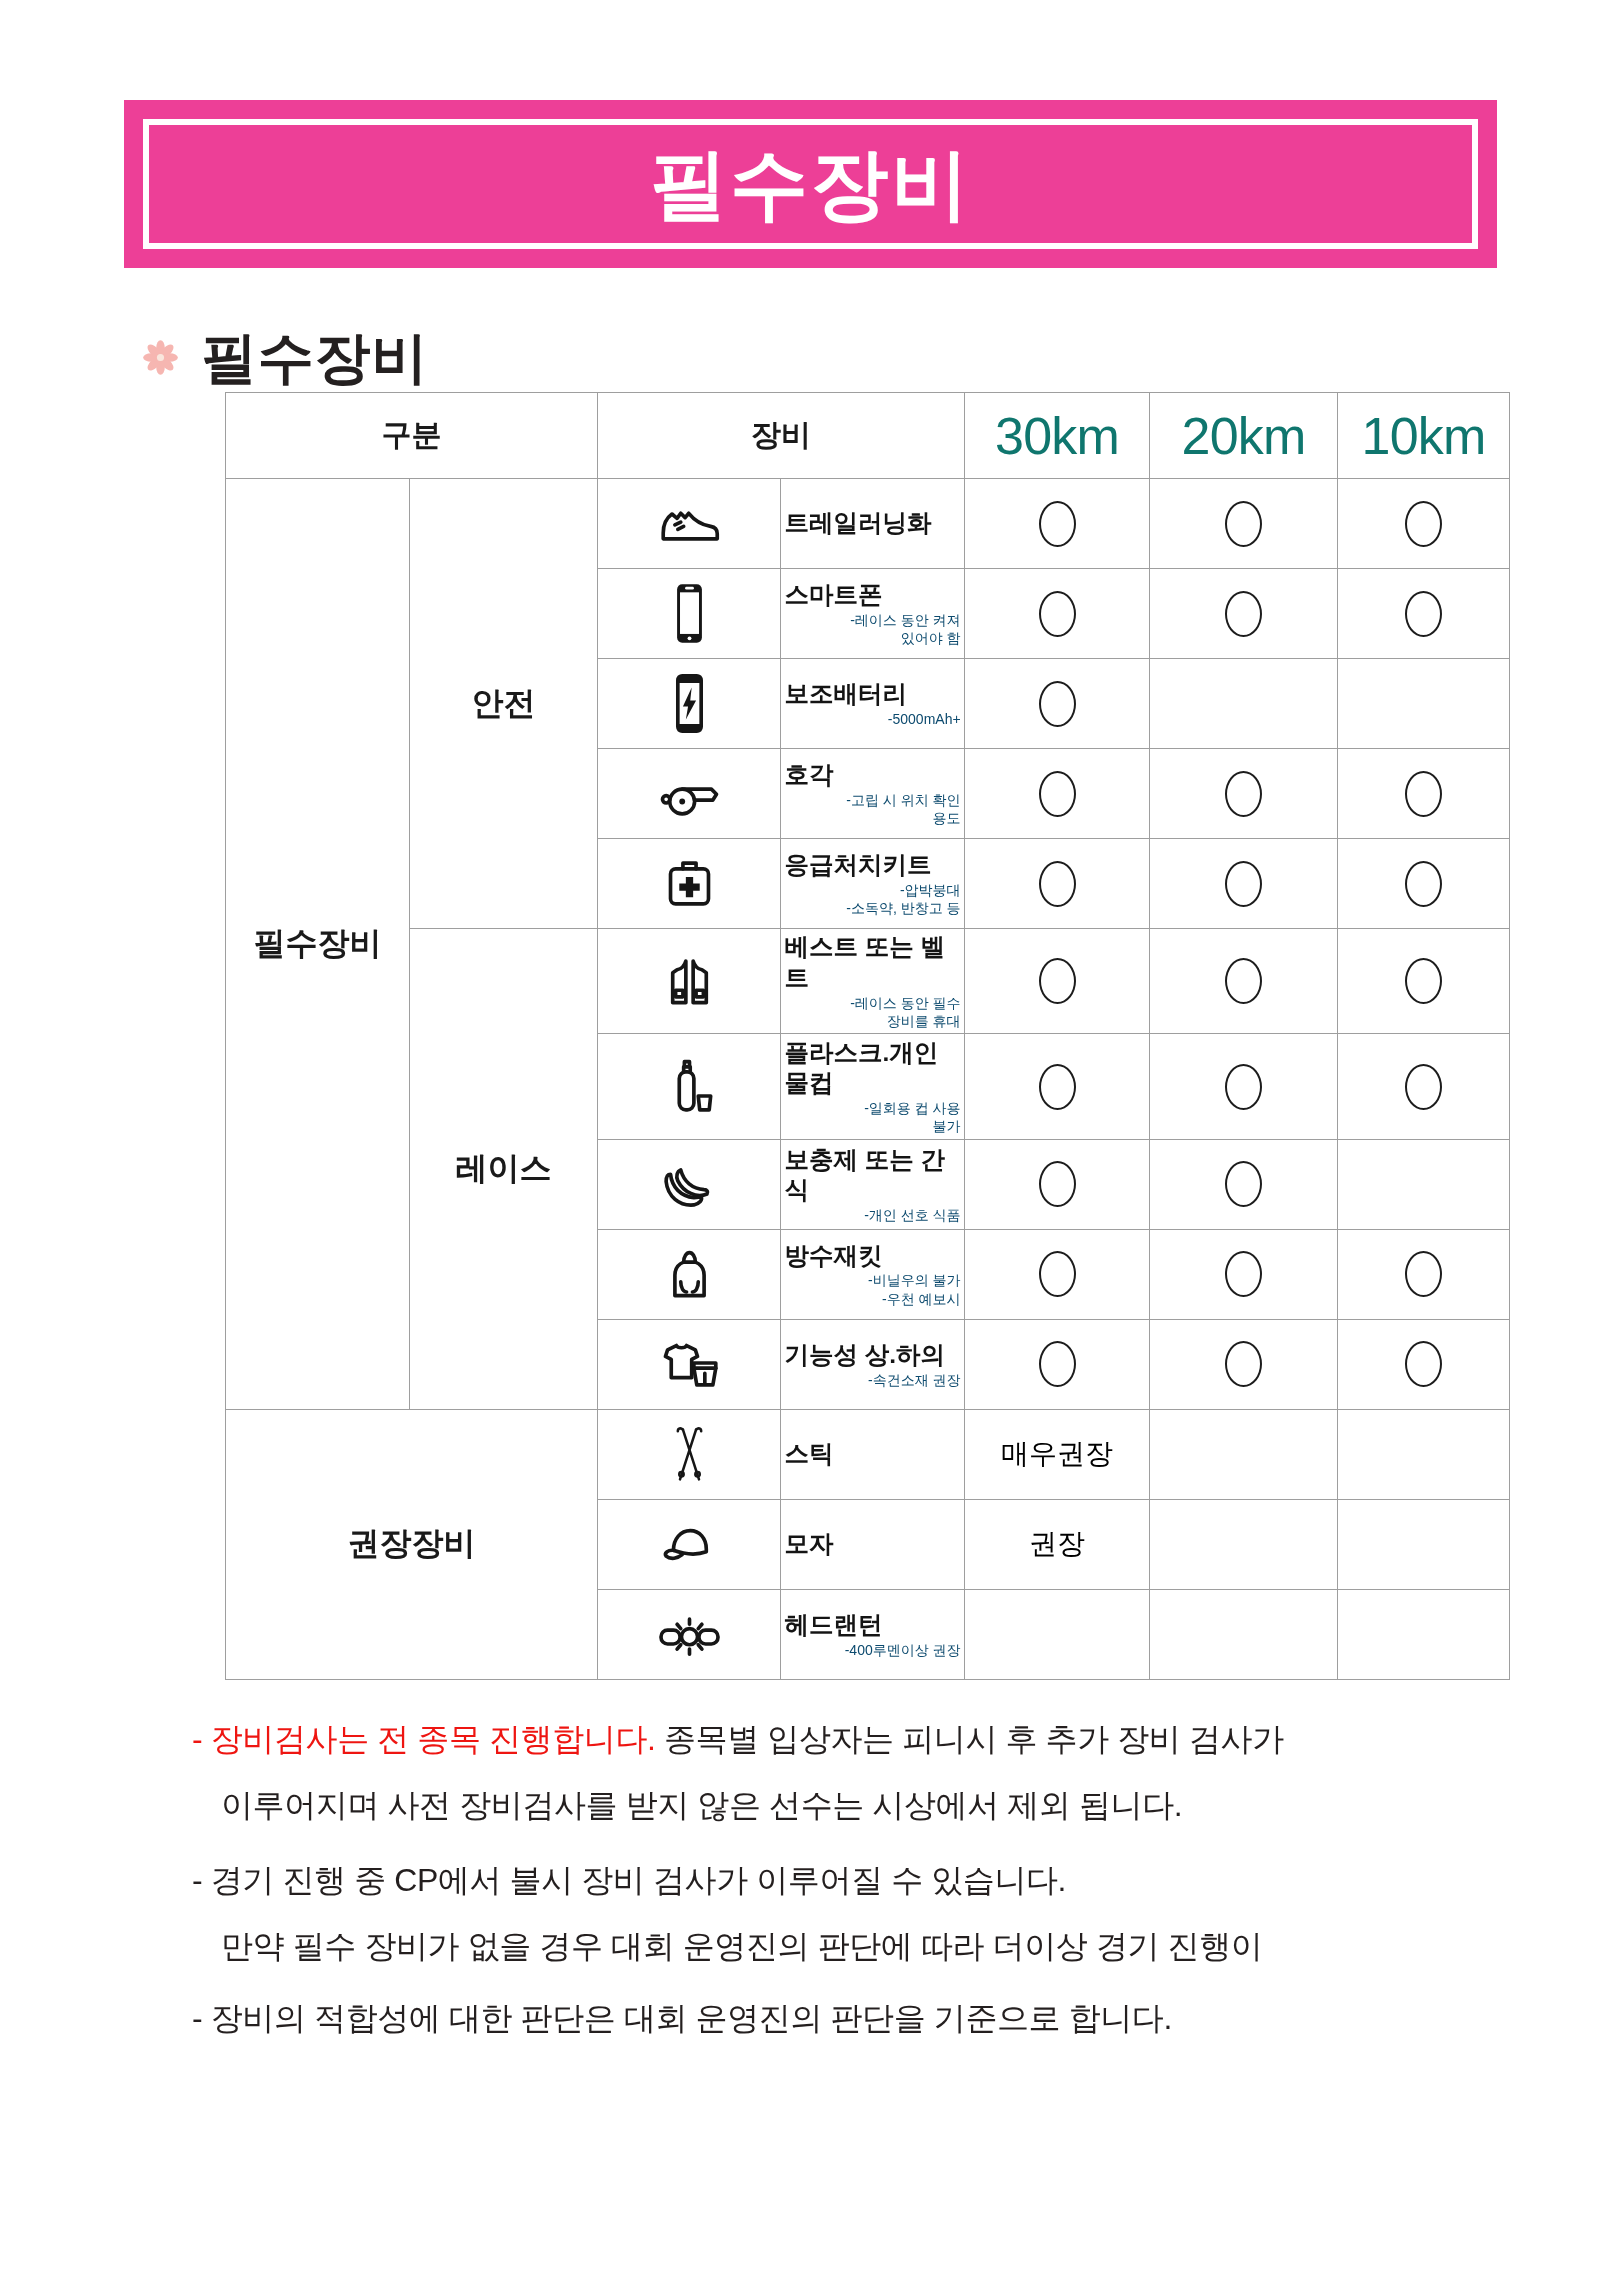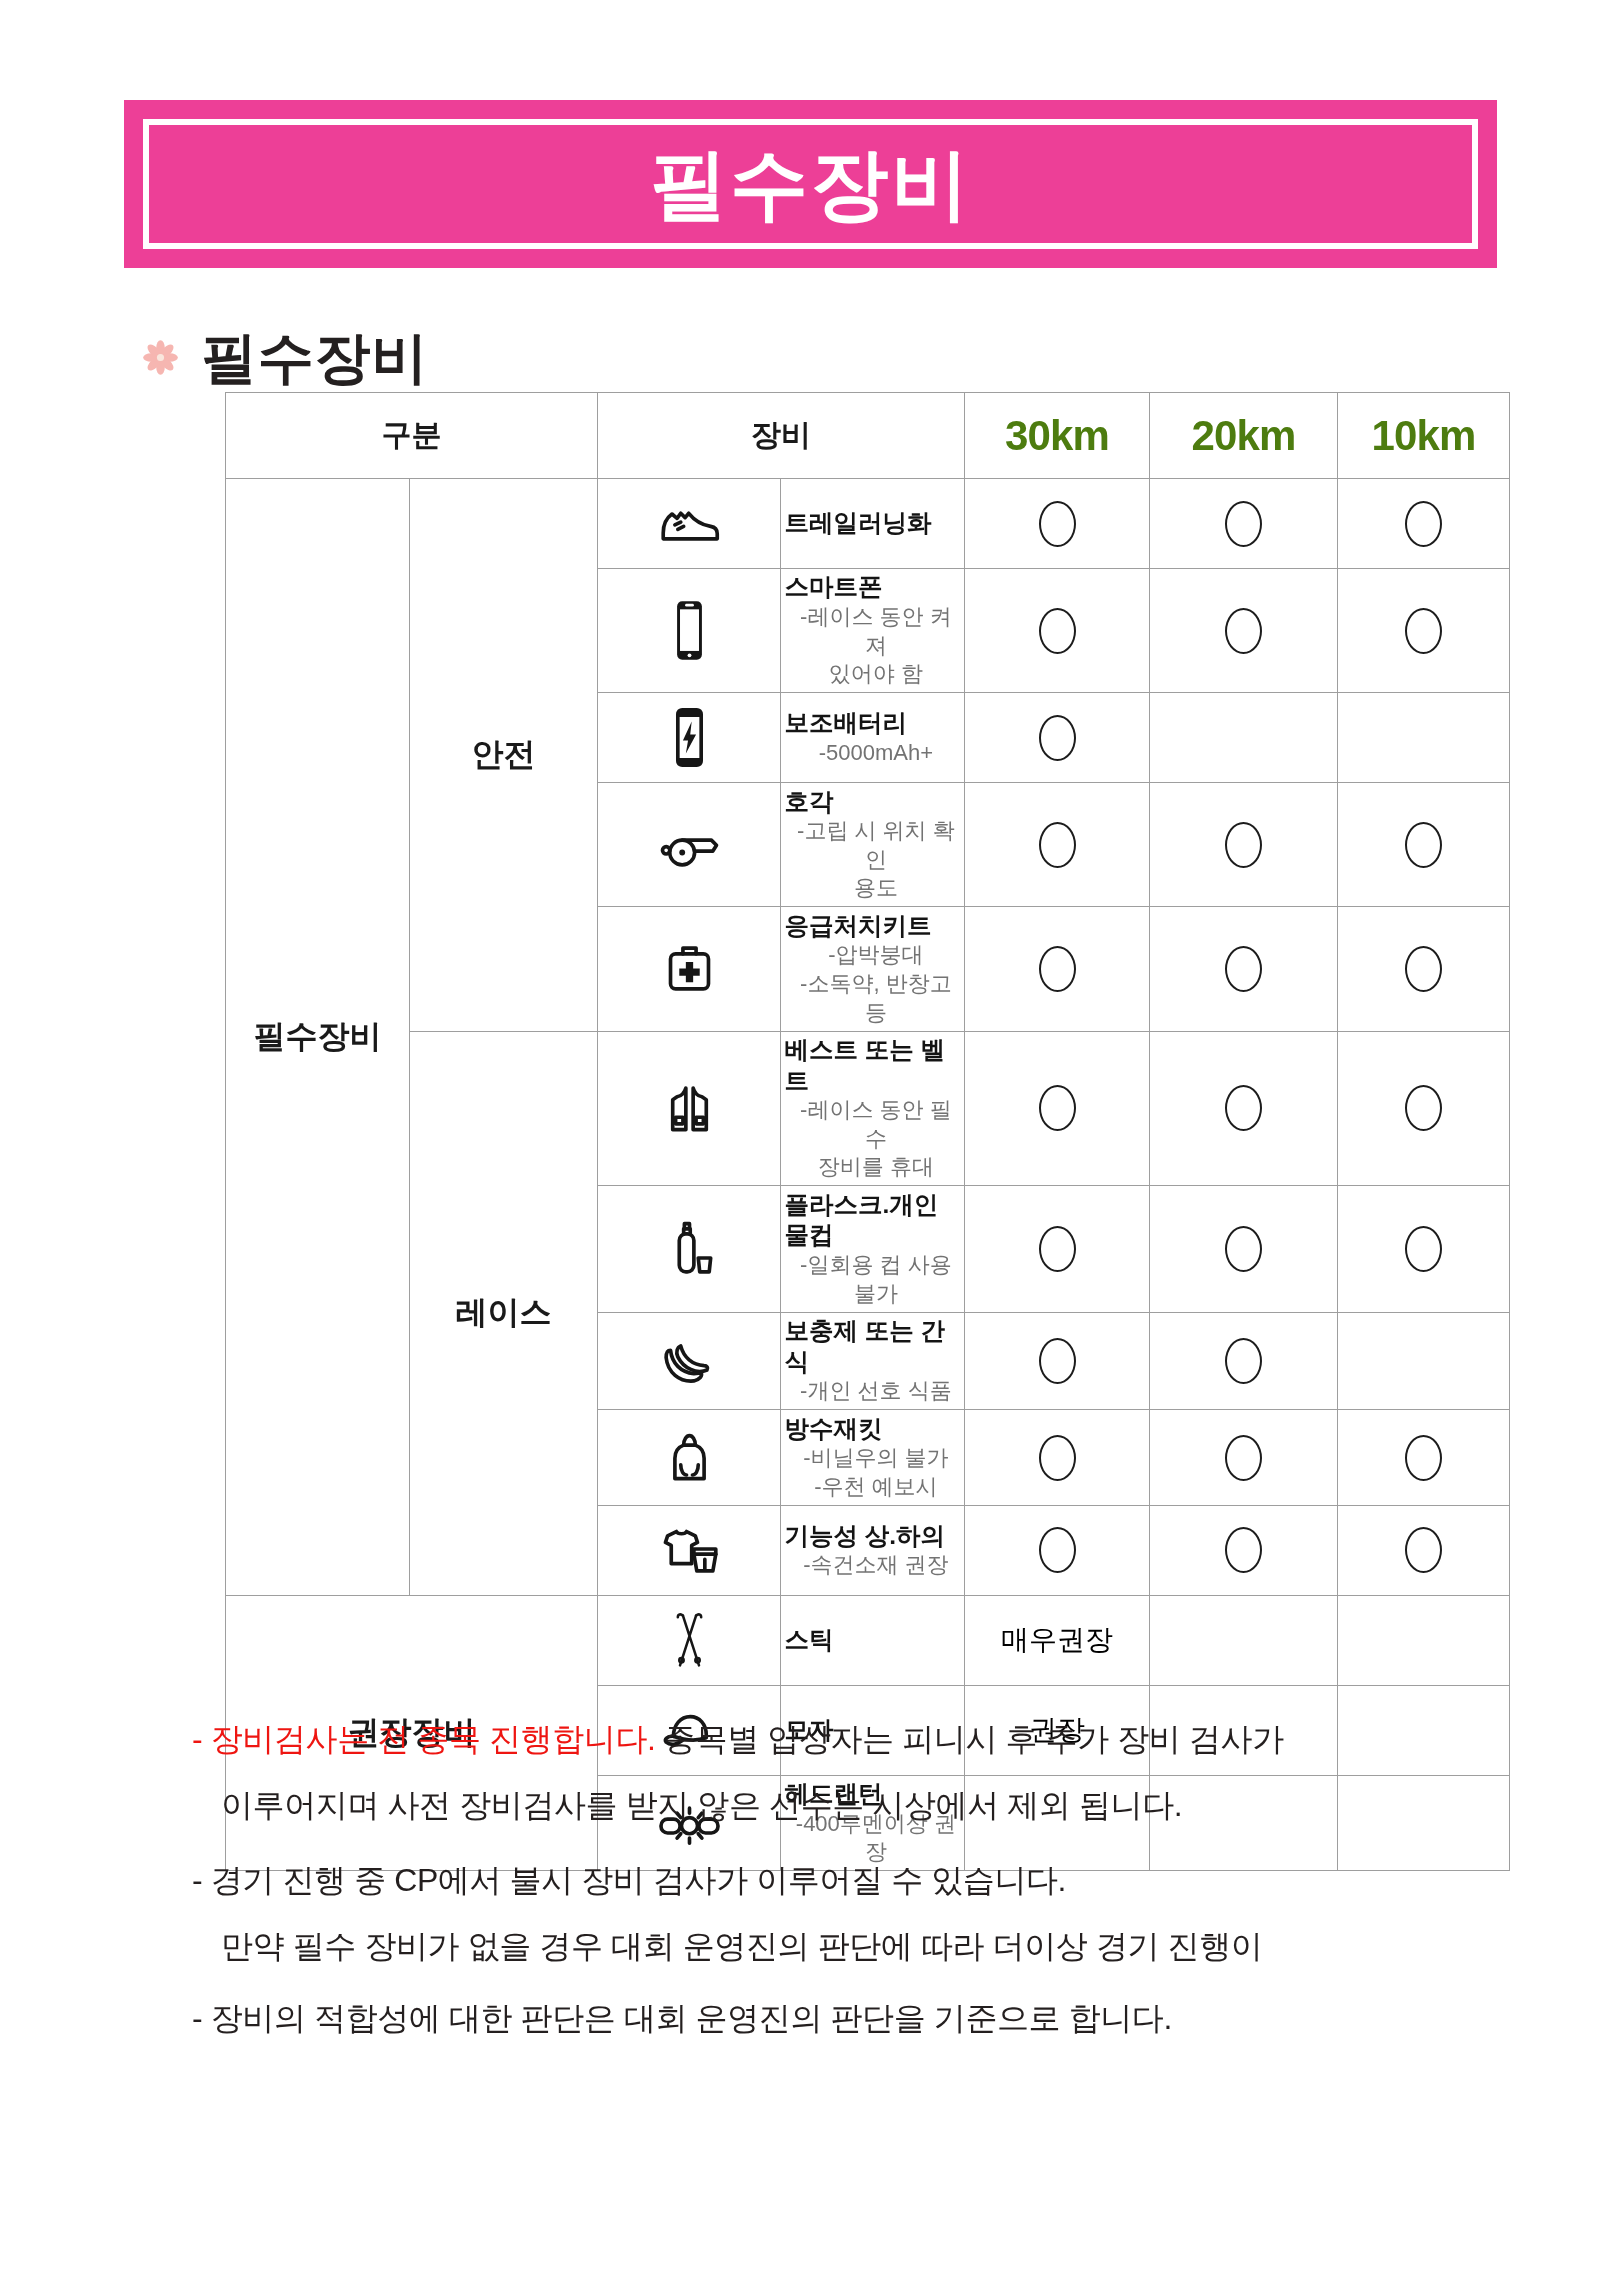--- a/index.html
+++ b/index.html
@@ -39,31 +39,31 @@
     position:absolute; left:225px; top:392px;
     width:1285px; border-collapse:collapse; table-layout:fixed;
   }
   table.equip td, table.equip th {
     border:1.7px solid #9e9e9e; padding:0; vertical-align:middle;
     text-align:center; background:#ffffff;
   }
   tr.hdr { height:86px; }
   tr.item { height:90px; }
   th.cat-hd, th.equip-hd { font-size:30px; font-weight:700; color:#1a1a1a; }
-  th.km-hd { font-size:42px; font-weight:700; color:#4d7c0f; letter-spacing:-0.8px; }
+  th.km-hd { font-size:52px; font-weight:400; color:#0f766e; letter-spacing:-0.8px; }
   td.group { font-size:32px; font-weight:700; color:#1a1a1a; }
   td.icon-cell svg { display:block; margin:0 auto; }
   td.name-cell { }
   .name-wrap {
     display:flex; flex-direction:column; justify-content:center;
     min-height:85px; padding:3.4px 3.4px;
   }
   .item-name { font-size:24.5px; font-weight:700; color:#141414; text-align:left; line-height:1.25; }
   .item-desc {
-    font-size:22px; font-weight:400; color:#737373; text-align:center;
+    font-size:14px; font-weight:400; color:#0c4a6e; text-align:right;
     padding-left:6.8px; line-height:1.3; white-space:pre-line;
   }
   td.mark-cell { }
   .circle {
     display:inline-block; width:37px; height:46px;
     border:2.5px solid #1c1c1c; border-radius:50%;
     vertical-align:middle; background:transparent;
   }
   .mark-text { font-size:28px; font-weight:400; color:#000000; }
 

